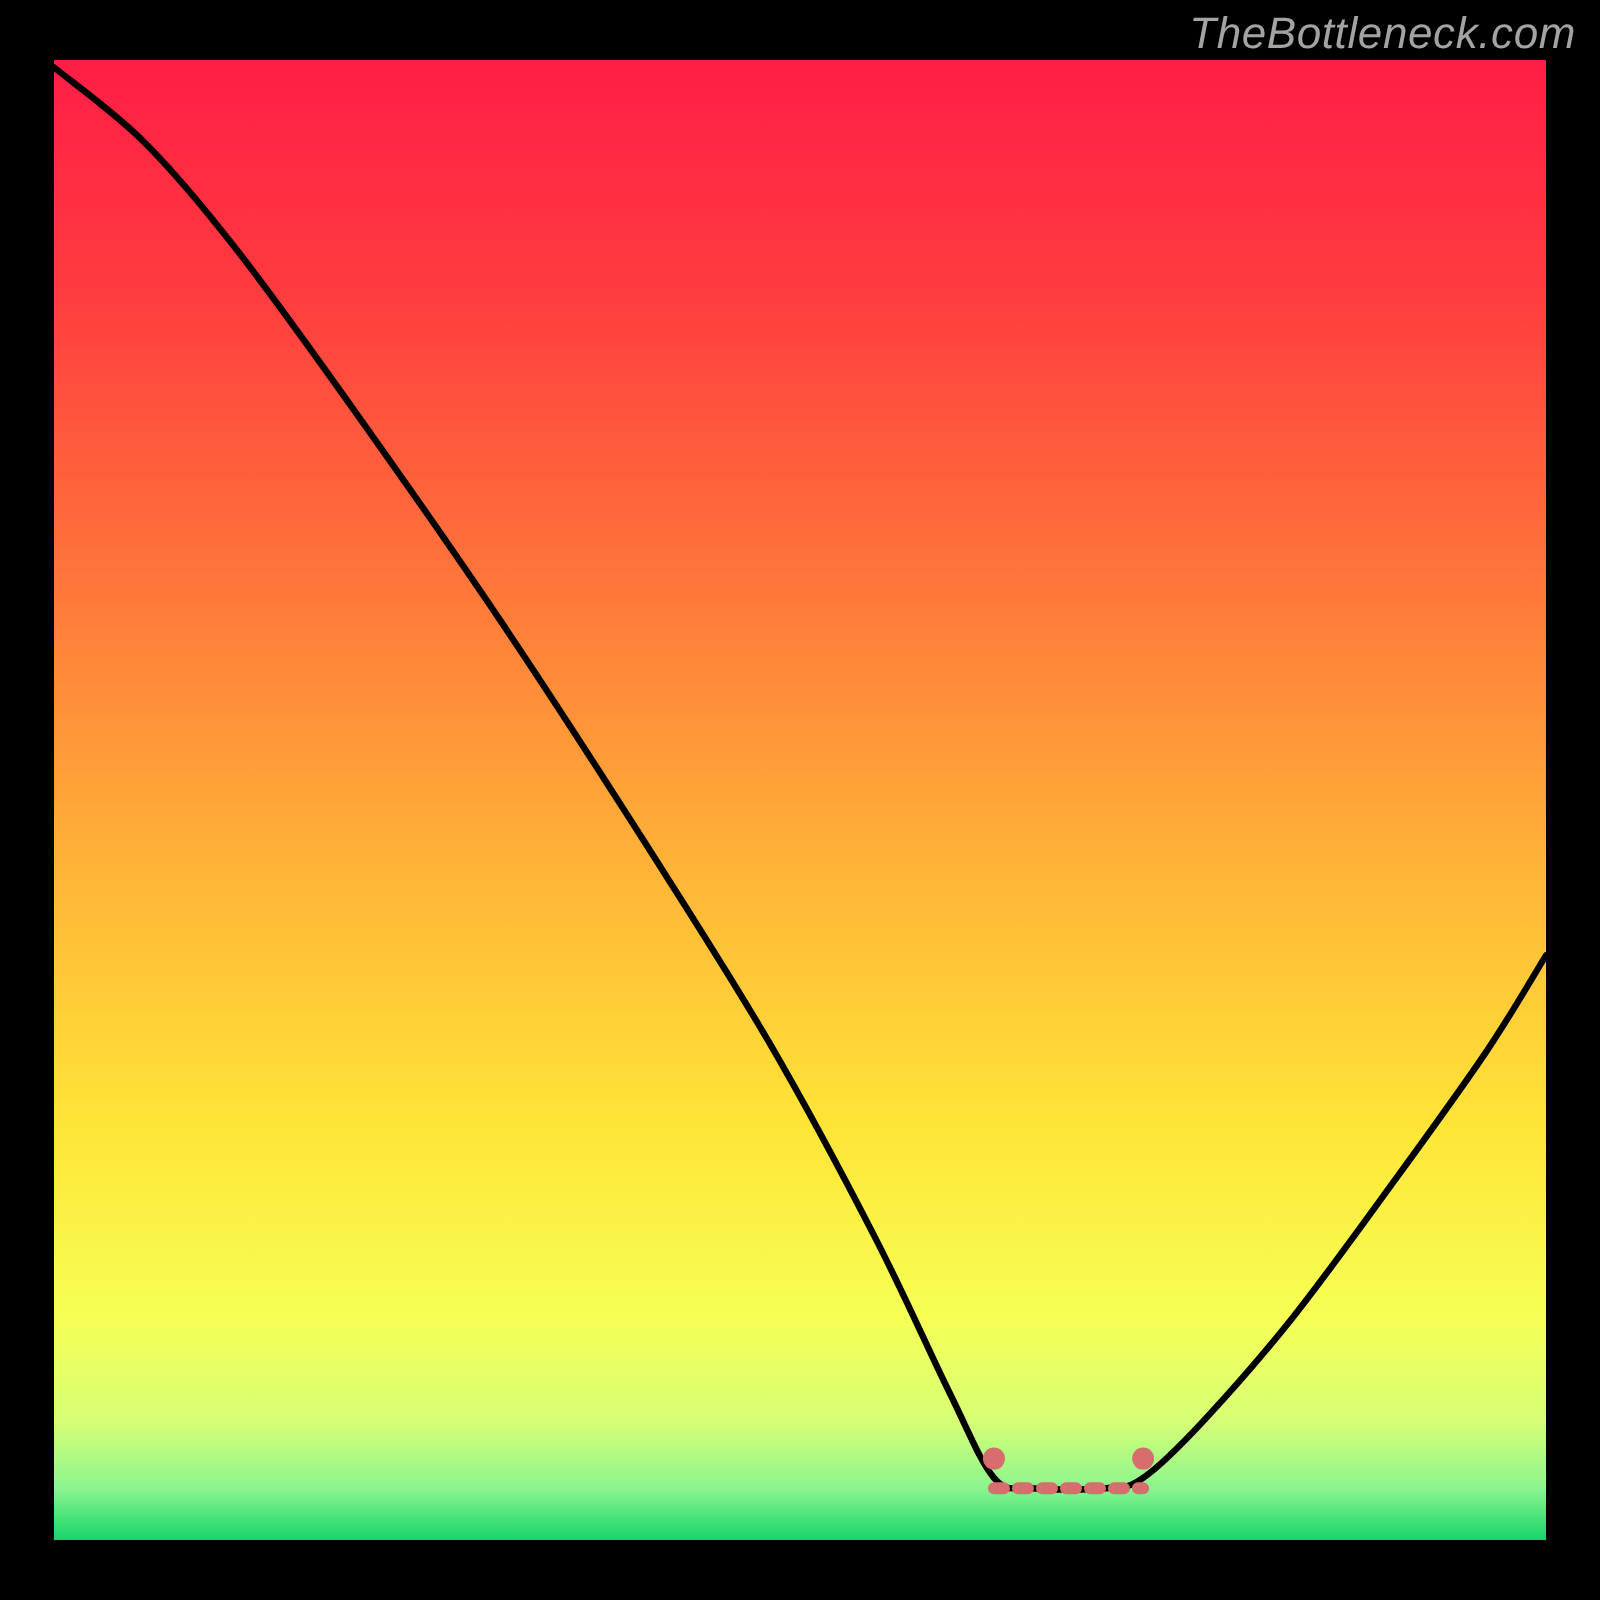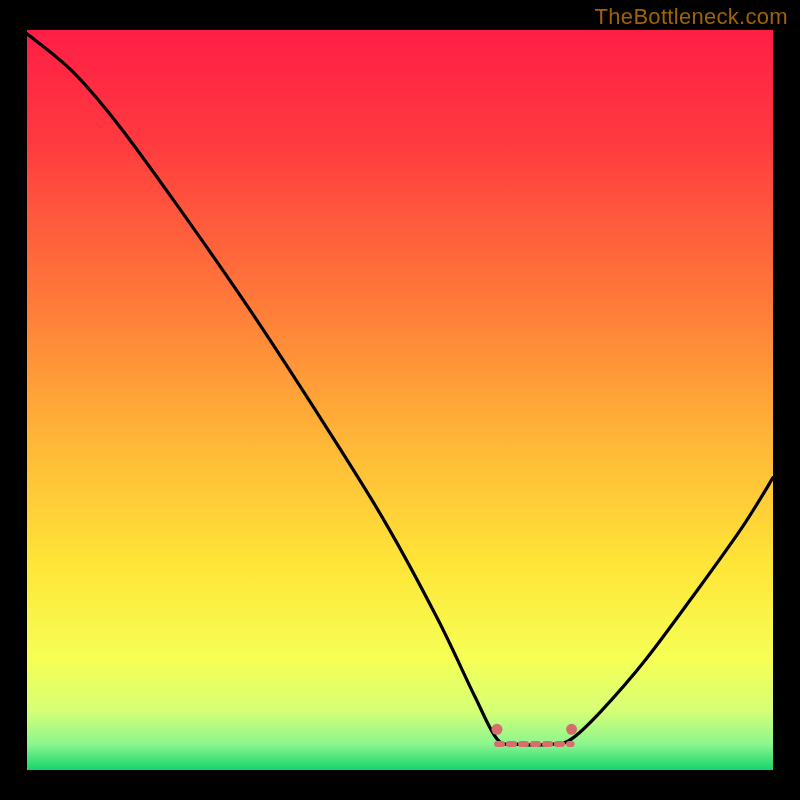--- a/index.html
+++ b/index.html
@@ -15,24 +15,25 @@
     position: absolute;
     top: 0;
     left: 0;
     width: 800px;
     height: 800px;
   }
   .attribution {
     position: absolute;
     top: 4px;
     right: 12px;
-    color: #a16207;
+    color: #a3a3a3;
     font-size: 22px;
     font-weight: 500;
     letter-spacing: 0.3px;
+    font-style: italic;
   }
   svg { display: block; }
 </style>
 </head>
 <body>
 
 <div class="canvas-wrap">
   <svg id="chart-svg" width="800" height="800" viewBox="0 0 800 800">
     <defs>
       <linearGradient id="bg-grad" x1="0" y1="0" x2="0" y2="1">

